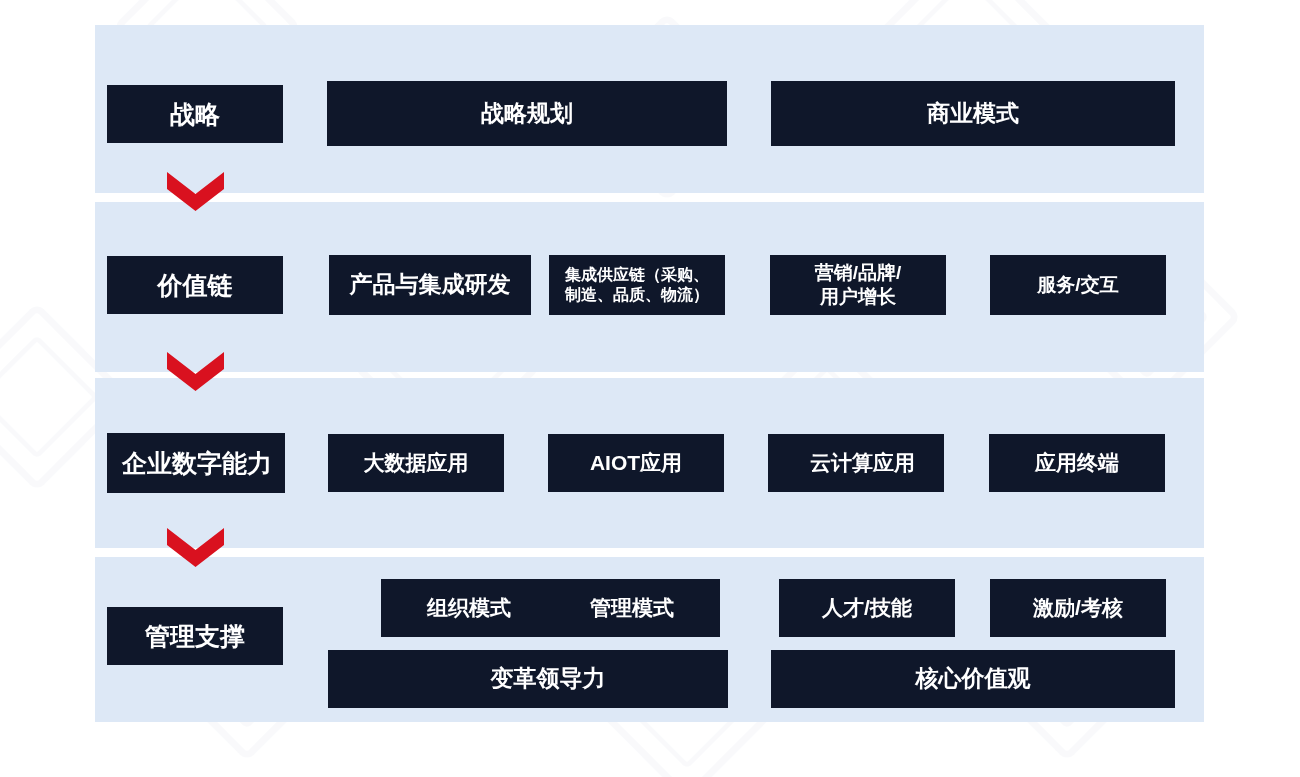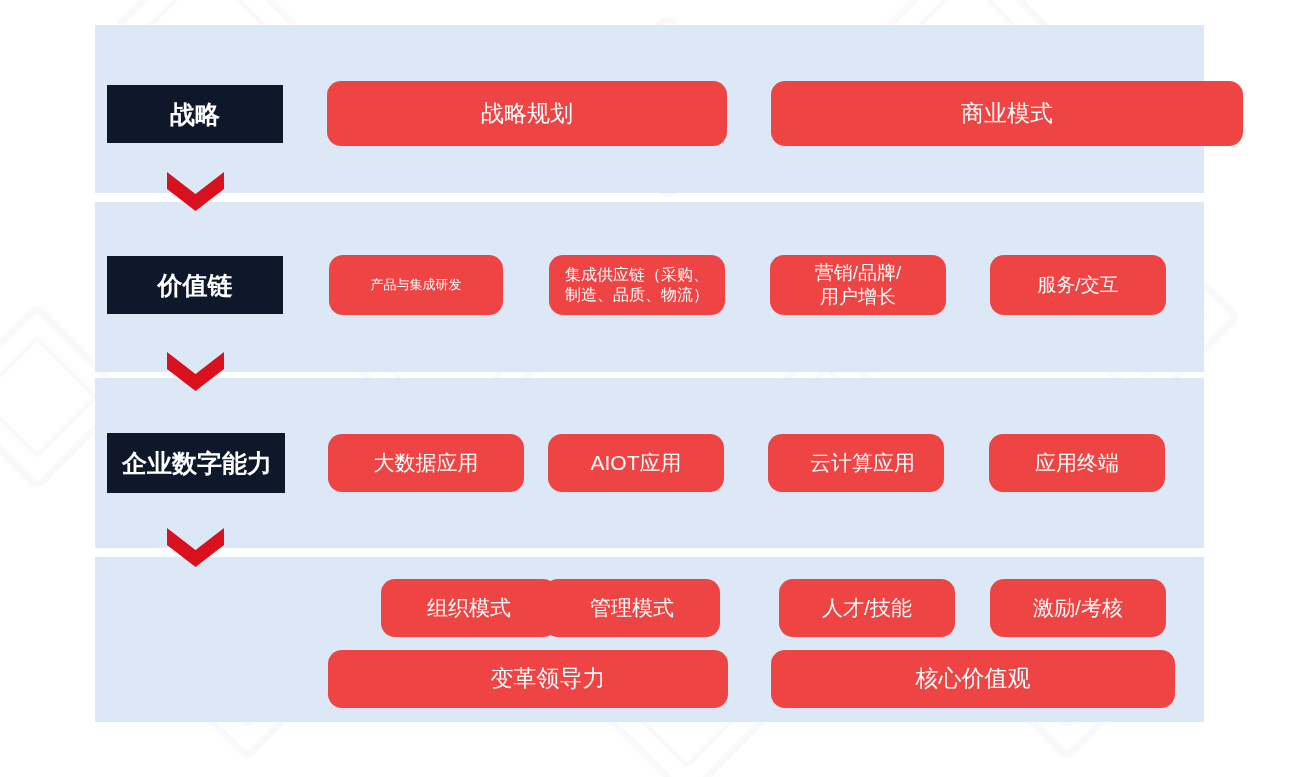--- a/index.html
+++ b/index.html
@@ -73,23 +73,22 @@
     box-sizing: border-box;
     padding: 2px 6px;
     line-height: 1.28;
     white-space: pre-line;
   }
   .box.dark {
     background: #0f172a;
     font-weight: bold;
   }
   .box.light {
-    background: #ef4444;
-    font-weight: normal;
-    border-radius: 14px;
+    background: #0f172a;
+    font-weight: bold;
   }
 
   
   .arrow {
     position: absolute;
     z-index: 5;
     width: 57px;
     height: 39px;
   }
   .arrow svg { display: block; width: 100%; height: 100%; }
@@ -114,62 +113,63 @@
 
   <div class="band band-strategy"></div>
   <div class="band band-valuechain"></div>
   <div class="band band-digital"></div>
   <div class="band band-mgmt"></div>
 
   <div class="box dark" style="left:107px; top:85px; width:176px; height:58px; font-size:25px;">战略</div>
 
   <div class="box light" style="left:327px; top:81px; width:400px; height:65px; font-size:23px;">战略规划</div>
 
-  <div class="box light" style="left:771px; top:81px; width:472px; height:65px; font-size:23px;">商业模式</div>
+  <div class="box light" style="left:771px; top:81px; width:404px; height:65px; font-size:23px;">商业模式</div>
 
   <div class="arrow" style="left:167px; top:172px;">
     <svg viewBox="0 0 57 39" xmlns="http://www.w3.org/2000/svg">
       <polygon points="0,0 28.5,22 57,0 57,17 28.5,39 0,17" fill="#d9111f"></polygon>
     </svg>
   </div>
 
   <div class="box dark" style="left:107px; top:256px; width:176px; height:58px; font-size:25px;">价值链</div>
 
-  <div class="box light" style="left:329px; top:255px; width:174px; height:60px; font-size:13px;">产品与集成研发</div>
+  <div class="box light" style="left:329px; top:255px; width:202px; height:60px; font-size:23px;">产品与集成研发</div>
 
   <div class="box light" style="left:549px; top:255px; width:176px; height:60px; font-size:16px;">集成供应链（采购、
 制造、品质、物流）</div>
 
   <div class="box light" style="left:770px; top:255px; width:176px; height:60px; font-size:19px;">营销/品牌/
 用户增长</div>
 
   <div class="box light" style="left:990px; top:255px; width:176px; height:60px; font-size:19px;">服务/交互</div>
 
   <div class="arrow" style="left:167px; top:352px;">
     <svg viewBox="0 0 57 39" xmlns="http://www.w3.org/2000/svg">
       <polygon points="0,0 28.5,22 57,0 57,17 28.5,39 0,17" fill="#d9111f"></polygon>
     </svg>
   </div>
 
   <div class="box dark" style="left:107px; top:433px; width:178px; height:60px; font-size:25px;padding-left:8px;">企业数字能力</div>
 
-  <div class="box light" style="left:328px; top:434px; width:196px; height:58px; font-size:21px;">大数据应用</div>
+  <div class="box light" style="left:328px; top:434px; width:176px; height:58px; font-size:21px;">大数据应用</div>
 
   <div class="box light" style="left:548px; top:434px; width:176px; height:58px; font-size:21px;">AIOT应用</div>
 
   <div class="box light" style="left:768px; top:434px; width:176px; height:58px; font-size:21px;padding-left:19px;">云计算应用</div>
 
   <div class="box light" style="left:989px; top:434px; width:176px; height:58px; font-size:21px;">应用终端</div>
 
   <div class="arrow" style="left:167px; top:528px;">
     <svg viewBox="0 0 57 39" xmlns="http://www.w3.org/2000/svg">
       <polygon points="0,0 28.5,22 57,0 57,17 28.5,39 0,17" fill="#d9111f"></polygon>
     </svg>
   </div>
 
+  <div class="box dark" style="left:107px; top:607px; width:176px; height:58px; font-size:25px;">管理支撑</div>
 
   <div class="box light" style="left:333px; top:579px; width:176px; height:58px; font-size:21px;margin-left:48px;">组织模式</div>
 
   <div class="box light" style="left:544px; top:579px; width:176px; height:58px; font-size:21px;">管理模式</div>
 
   <div class="box light" style="left:779px; top:579px; width:176px; height:58px; font-size:21px;">人才/技能</div>
 
   <div class="box light" style="left:990px; top:579px; width:176px; height:58px; font-size:21px;">激励/考核</div>
 
   <div class="box light" style="left:328px; top:650px; width:400px; height:58px; font-size:23px;padding-left:46px;">变革领导力</div>

